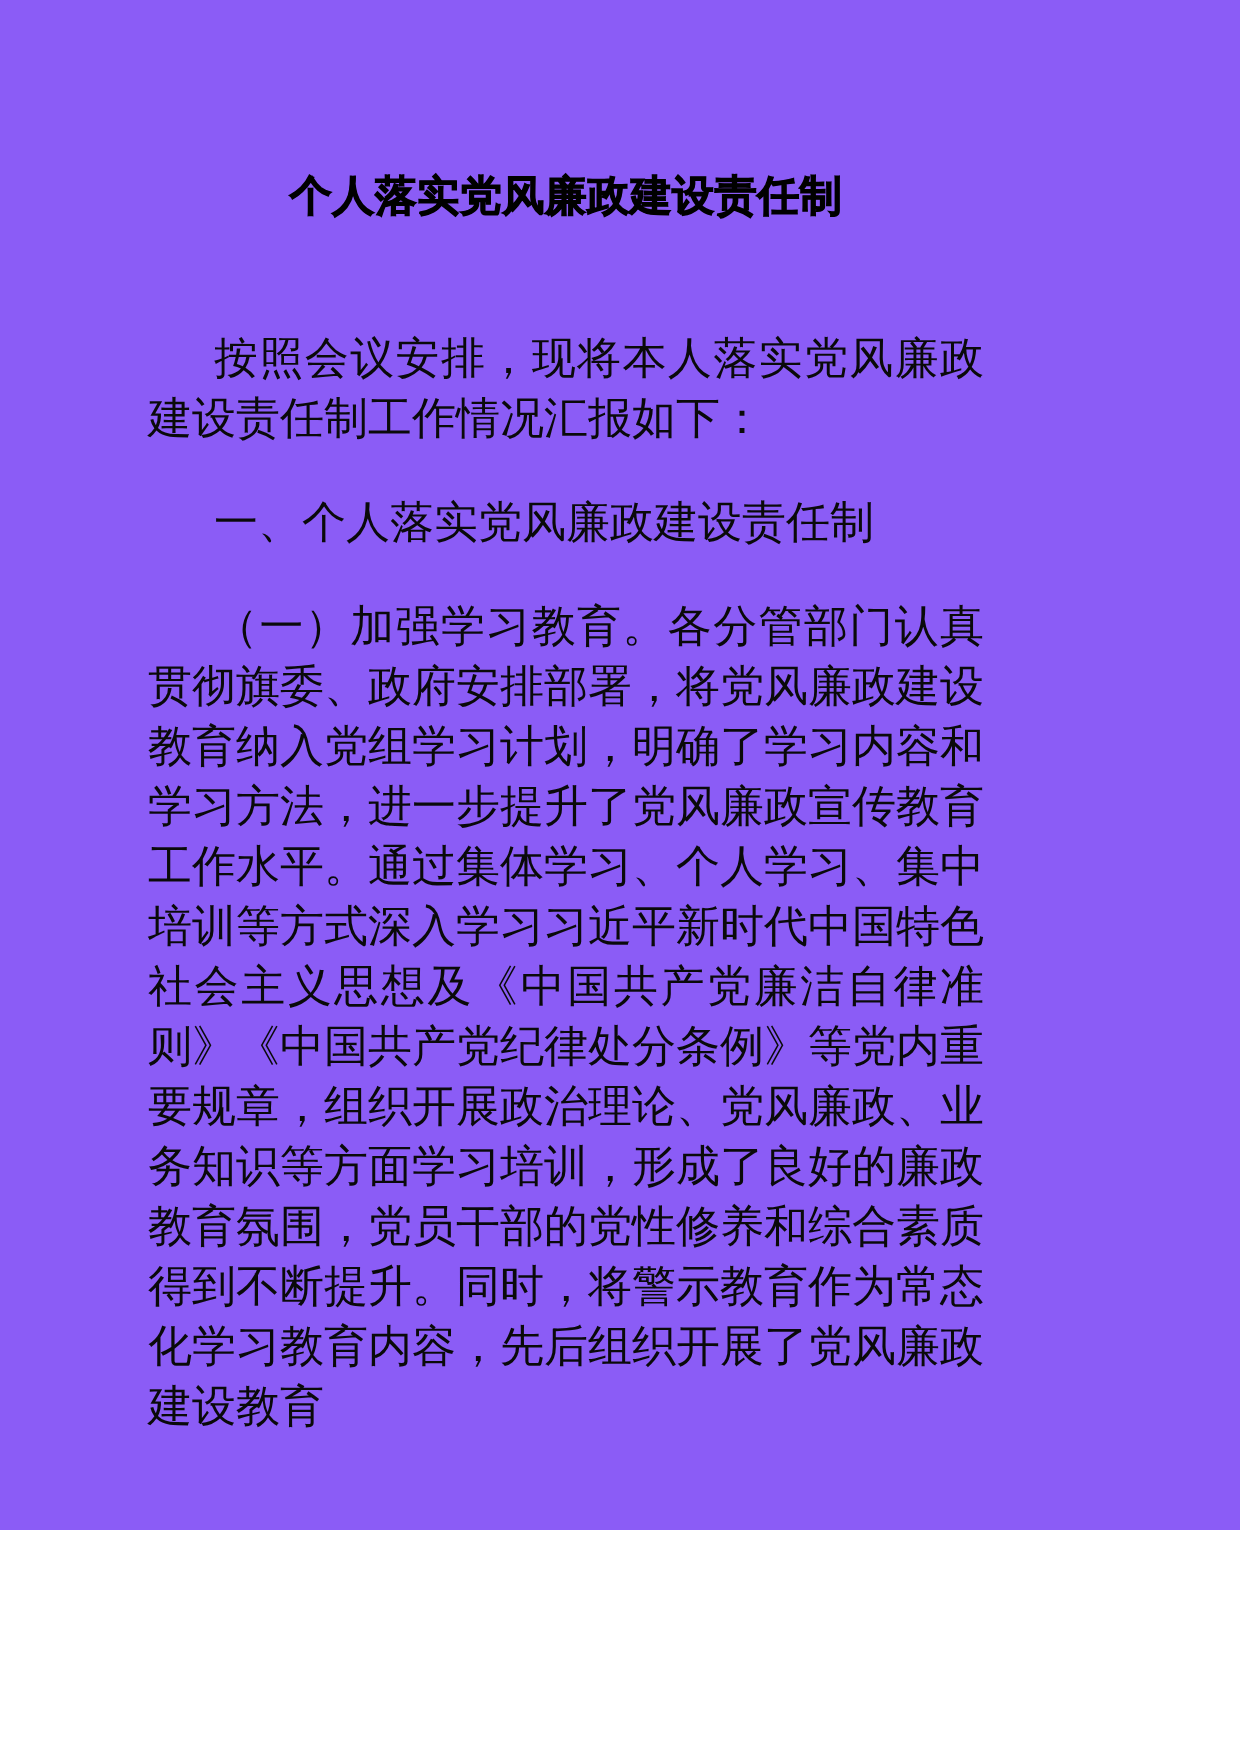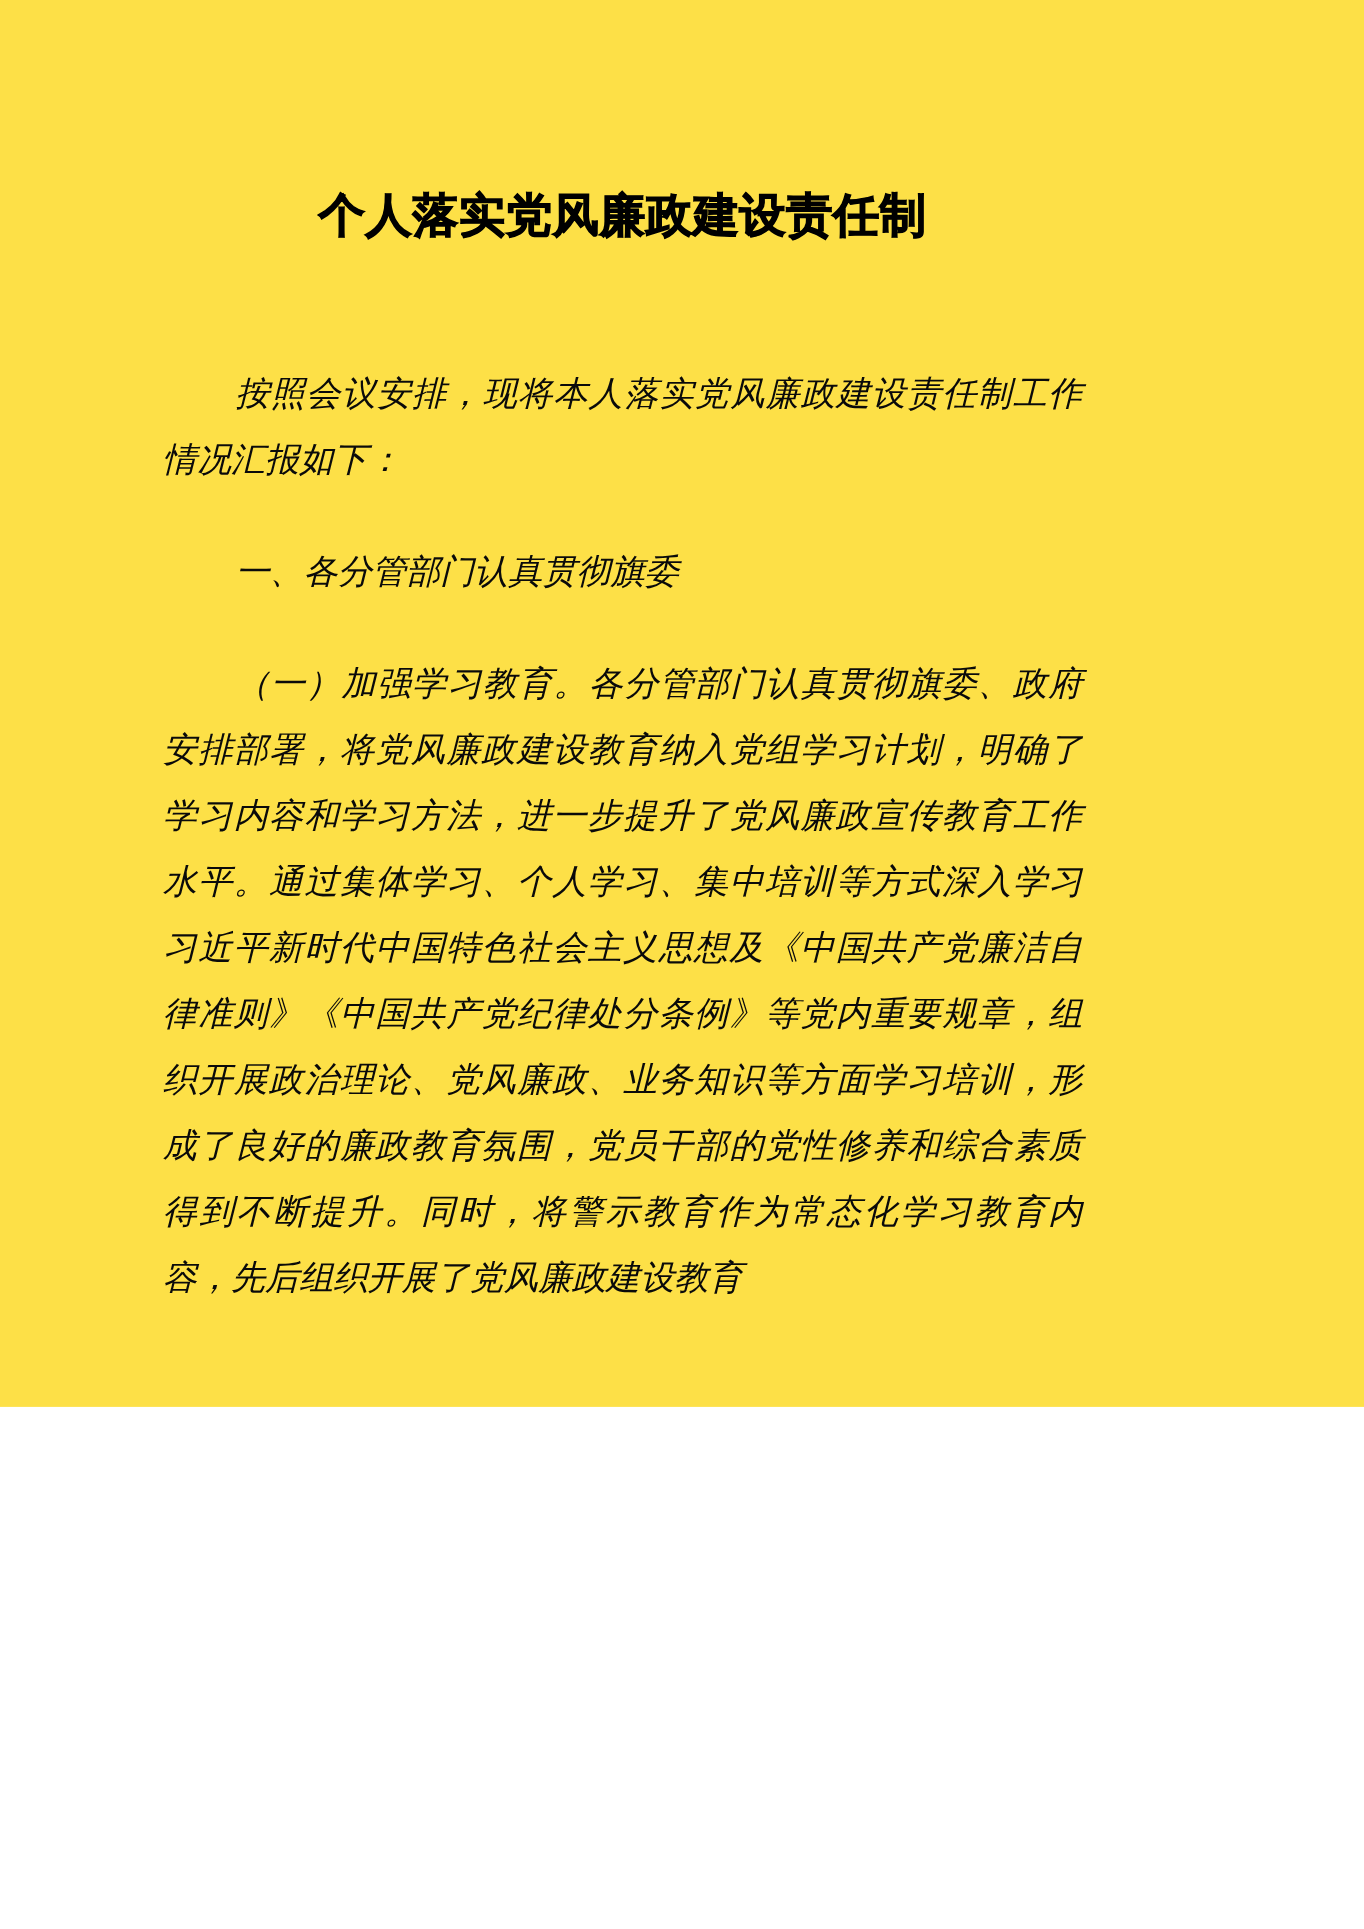--- a/index.html
+++ b/index.html
@@ -8,22 +8,22 @@
     background: #ffffff;
   }
   body {
     font-family: "Liberation Sans", "DejaVu Sans", sans-serif;
     color: #000000;
     -webkit-font-smoothing: antialiased;
   }
   .page {
     position: relative;
     width: 1240px;
-    height: 1279px;
-    background: #fde047;
+    height: 1530px;
+    background: #8b5cf6;
     overflow: hidden;
     box-sizing: border-box;
   }
   .content {
     position: absolute;
     left: 148px;
     top: 0;
     width: 836px;
   }
 
@@ -39,28 +39,27 @@
   }
   .title-line-1 {
     margin-top: 168px;
   }
   .title-line-2 {
     margin-top: 97px;
   }
 
   
   .para {
-    font-size: 31px;
+    font-size: 44px;
     line-height: 60px;
     text-align: justify;
     text-justify: inter-ideograph;
     text-indent: 66px;
     color: #0a0a0a;
     font-weight: 400;
-    font-style: italic;
   }
   .para.first-body {
     margin-top: 104px;
   }
   .para.heading-para {
     margin-top: 42px;
   }
   .para.section-body {
     margin-top: 42px;
   }
@@ -69,18 +68,18 @@
 <body>
 
 <div class="page">
   <div class="content">
 
     <div class="doc-title title-line-1">个人落实党风廉政建设责任制</div>
 
 
     <p class="para first-body">按照会议安排，现将本人落实党风廉政建设责任制工作情况汇报如下：</p>
 
-    <p class="para heading-para">一、各分管部门认真贯彻旗委</p>
+    <p class="para heading-para">一、个人落实党风廉政建设责任制</p>
 
     <p class="para section-body">（一）加强学习教育。各分管部门认真贯彻旗委、政府安排部署，将党风廉政建设教育纳入党组学习计划，明确了学习内容和学习方法，进一步提升了党风廉政宣传教育工作水平。通过集体学习、个人学习、集中培训等方式深入学习习近平新时代中国特色社会主义思想及《中国共产党廉洁自律准则》《中国共产党纪律处分条例》等党内重要规章，组织开展政治理论、党风廉政、业务知识等方面学习培训，形成了良好的廉政教育氛围，党员干部的党性修养和综合素质得到不断提升。同时，将警示教育作为常态化学习教育内容，先后组织开展了党风廉政建设教育</p>
 
   </div>
 </div>
 
 </body></html>

